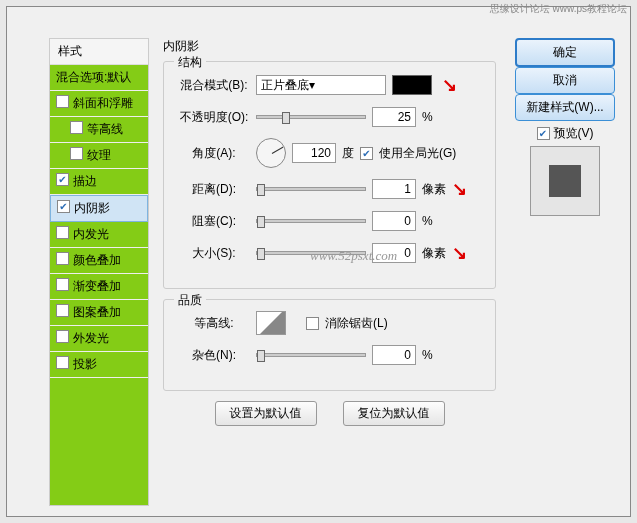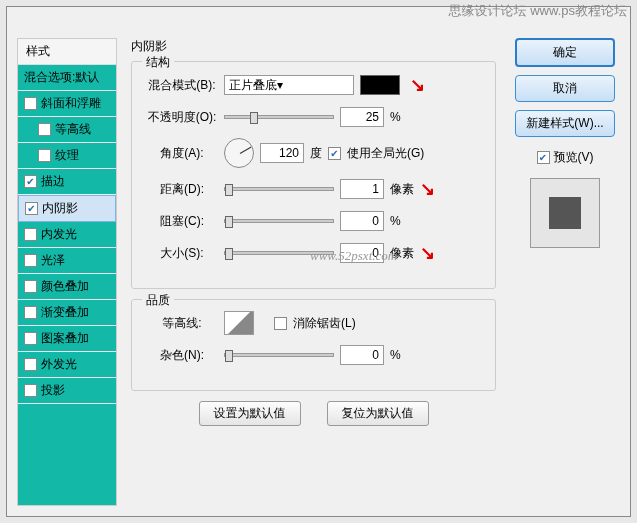--- a/index.html
+++ b/index.html
@@ -1,42 +1,42 @@
 <!DOCTYPE html>
 <html><head>
 <meta charset="utf-8">
 <style>
 * { box-sizing: border-box; margin: 0; padding: 0; font-family: "Microsoft YaHei", SimSun, sans-serif; font-size: 12px; }
 body { background: #e8e8e8; width: 637px; height: 523px; position: relative; }
 .outer-frame { position: absolute; top: 6px; left: 6px; right: 6px; bottom: 6px; background: #f0f0f0; border: 1px solid #888; }
 .title-bar { height: 20px; background: linear-gradient(#fff, #e5e5e5); border-bottom: 1px solid #ccc; padding-left: 8px; line-height: 20px; }
-.watermark-top { position: absolute; top: 2px; right: 10px; color: #888; font-size: 13px; z-index: 10; }
+.watermark-top { position: absolute; top: 2px; right: 10px; color: #888; font-size: 10px; z-index: 10; }
 .watermark-center { position: absolute; top: 248px; left: 310px; color: #999; font-style: italic; font-size: 13px; z-index: 5; font-family: Georgia, serif; }
 .content { position: absolute; top: 21px; left: 0; right: 0; bottom: 0; display: flex; padding: 10px; gap: 8px; }
-.sidebar { width: 100px; border: 1px solid #ccc; background: #14b8a6; }
+.sidebar { width: 100px; border: 1px solid #ccc; background: #84cc16; margin-left: 32px; }
 .sidebar-header { background: #f5f5f5; border-bottom: 1px solid #ddd; padding: 4px 8px; }
-.sidebar-item { padding: 4px 6px; border-bottom: 1px solid #eee; display: flex; align-items: center; gap: 4px; cursor: pointer; }
+.sidebar-item { padding: 4px 6px; border-bottom: 1px solid #eee; display: flex; align-items: flex-start; gap: 4px; cursor: pointer; }
 .sidebar-item.selected { background: #d0e4f5; border: 1px solid #7eb4e0; }
 .sidebar-item.indent { padding-left: 20px; }
 .main-panel { flex: 1; padding: 0 6px; }
 .fieldset { border: 1px solid #ccc; border-radius: 3px; padding: 12px 14px 14px; margin-bottom: 10px; position: relative; }
 .fieldset-title { position: absolute; top: -8px; left: 10px; background: #f0f0f0; padding: 0 4px; }
 .form-row { display: flex; align-items: center; gap: 6px; margin-bottom: 10px; height: 22px; }
 .form-label { width: 72px; text-align: center; }
 .dropdown { width: 130px; height: 20px; border: 1px solid #999; background: #fff; padding: 2px 4px; display: flex; align-items: center; justify-content: flex-start; }
 .color-swatch { width: 40px; height: 20px; background: #000; border: 1px solid #666; }
 .slider-track { width: 100px; height: 4px; background: #ccc; border: 1px solid #999; position: relative; }
 .slider-track.wide { width: 110px; }
 .slider-thumb { position: absolute; top: -4px; width: 8px; height: 12px; background: #ddd; border: 1px solid #666; }
 .num-input { width: 44px; height: 20px; border: 1px solid #999; text-align: right; padding: 2px 4px; background: #fff; }
 .angle-dial { width: 30px; height: 30px; border: 1px solid #888; border-radius: 50%; background: #f5f5f5; position: relative; }
 .angle-line { position: absolute; top: 14px; left: 15px; width: 13px; height: 1px; background: #333; transform-origin: left; transform: rotate(-30deg); }
 .btn { background: linear-gradient(#fdfdfd, #e5e5e5); border: 1px solid #999; border-radius: 3px; padding: 3px 14px; cursor: pointer; }
 .btn-row { display: flex; gap: 26px; justify-content: center; margin-top: 4px; }
-.right-panel { width: 110px; display: flex; flex-direction: column; gap: 8px; align-items: center; }
+.right-panel { width: 110px; display: flex; flex-direction: column; align-items: center; }
 .right-btn { width: 100px; padding: 4px 0; border: 1px solid #3b8fd6; border-radius: 4px; background: linear-gradient(#eaf3fc, #c7dff5); text-align: center; cursor: pointer; }
 .right-btn.default { border: 2px solid #2d7cc9; }
 .preview-box { width: 70px; height: 70px; background: #e5e5e5; border: 1px solid #999; display: flex; align-items: center; justify-content: center; margin-top: 4px; }
 .preview-inner { width: 32px; height: 32px; background: #555; }
 .checkbox { width: 13px; height: 13px; border: 1px solid #888; background: #fff; display: inline-flex; align-items: center; justify-content: center; font-size: 10px; color: #2c6db5; }
 .red-arrow { color: #d00; font-size: 18px; font-weight: bold; position: absolute; }
 .contour-box { width: 30px; height: 24px; border: 1px solid #999; background: linear-gradient(135deg, #fff 49%, #888 51%); }
 .cursor-arrow { position: absolute; top: 300px; left: 500px; font-size: 16px; }
 </style>
 </head>
@@ -74,24 +74,20 @@
       <div class="sidebar-item selected">
           <span class="checkbox">✔</span>
           <span>内阴影</span>
         </div>
       <div class="sidebar-item">
           <span class="checkbox"></span>
           <span>内发光</span>
         </div>
       <div class="sidebar-item">
           <span class="checkbox"></span>
-          <span>光泽</span>
-        </div>
-      <div class="sidebar-item">
-          <span class="checkbox"></span>
           <span>颜色叠加</span>
         </div>
       <div class="sidebar-item">
           <span class="checkbox"></span>
           <span>渐变叠加</span>
         </div>
       <div class="sidebar-item">
           <span class="checkbox"></span>
           <span>图案叠加</span>
         </div>

